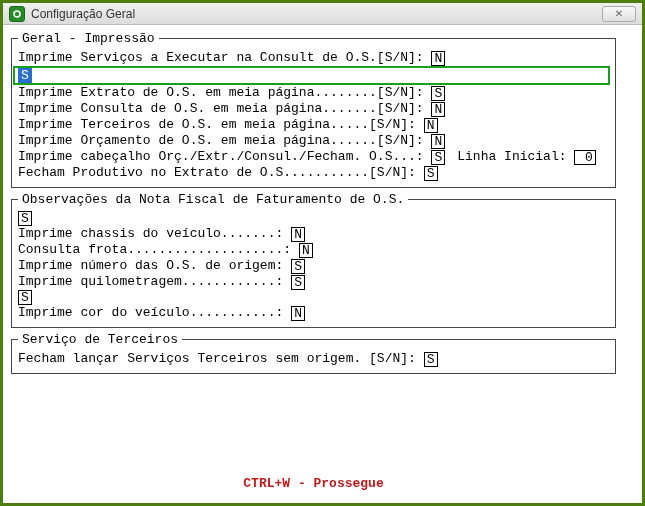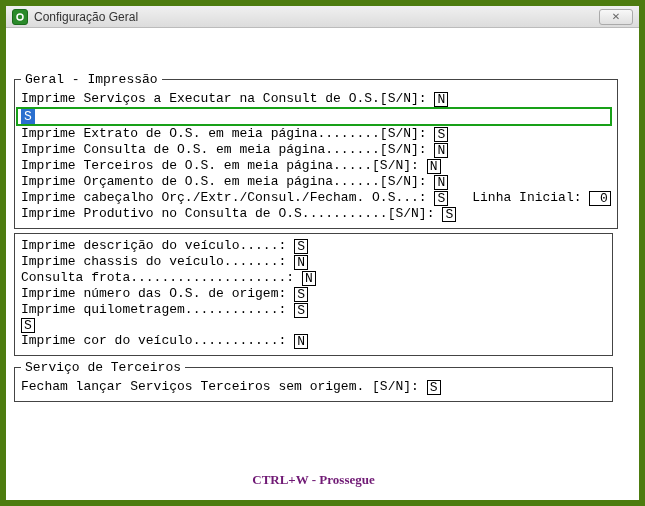--- a/index.html
+++ b/index.html
@@ -11,22 +11,21 @@
     background: #fff;
     width: 645px;
     height: 506px;
     overflow: hidden;
   }
   .window {
     width: 645px;
     height: 506px;
     display: flex;
     flex-direction: column;
-    border: 6px solid #4d7c0f;
-    gap: 38px;
+    border: 3px solid #4d7c0f;
   }
   .titlebar {
     background: linear-gradient(to bottom, #f0f0f0, #dcdcdc);
     padding: 2px 6px;
     display: flex;
     align-items: center;
     justify-content: space-between;
     border-bottom: 1px solid #bbb;
     height: 22px;
   }
@@ -100,35 +99,34 @@
     background: #fff;
     color: #000;
     vertical-align: baseline;
     padding: 0 2px;
   }
   .val-box.sel {
     background: #2a6fcf;
     color: #fff;
     border-color: #2a6fcf;
   }
-  .extra { margin-left: 16px; }
+  .extra { margin-left: 4px; }
   .highlight-row {
     border: 2px solid #18a018;
     padding-left: 3px;
     margin-left: -5px;
     margin-right: -1px;
     line-height: 16px;
   }
   .fill { flex: 1; }
   .footer {
     text-align: center;
     padding: 6px 0 8px 0;
     font-weight: bold;
-    color: #701a75;
-    font-family: Liberation Serif, serif;
+    color: #b91c1c;
   }
 </style>
 </head>
 <body>
 
 <div class="window">
 
   <div class="titlebar">
     <div class="titlebar-left">
       <div class="titlebar-icon">
@@ -148,27 +146,28 @@
     <fieldset>
       <legend>Geral - Impressão</legend>
       <div id="rows-print">
           <div class="row"><span>Imprime Serviços a Executar na Consult de O.S.[S/N]: </span><span class="val-box">N</span></div>
           <div class="row highlight-row"><span class="val-box sel">S</span></div>
           <div class="row"><span>Imprime Extrato de O.S. em meia página........[S/N]: </span><span class="val-box">S</span></div>
           <div class="row"><span>Imprime Consulta de O.S. em meia página.......[S/N]: </span><span class="val-box">N</span></div>
           <div class="row"><span>Imprime Terceiros de O.S. em meia página.....[S/N]: </span><span class="val-box">N</span></div>
           <div class="row"><span>Imprime Orçamento de O.S. em meia página......[S/N]: </span><span class="val-box">N</span></div>
           <div class="row"><span>Imprime cabeçalho Orç./Extr./Consul./Fecham. O.S...: </span><span class="val-box">S</span><span class="extra"> Linha Inicial: </span><span class="val-box"> 0</span></div>
-          <div class="row"><span>Imprime Produtivo no Consulta de O.S...........[S/N]: </span><span class="val-box">S</span></div>
+          <div class="row"><span>Fecham Produtivo no Extrato de O.S...........[S/N]: </span><span class="val-box">S</span></div>
         </div>
     </fieldset>
 
     <fieldset>
+      <legend>Observações da Nota Fiscal de Faturamento de O.S.</legend>
       <div id="rows-obs">
-          <div class="row"><span>Imprime descrição do veículo.....: </span><span class="val-box">S</span></div>
+          <div class="row"><span class="val-box">S</span></div>
           <div class="row"><span>Imprime chassis do veículo.......: </span><span class="val-box">N</span></div>
           <div class="row"><span>Consulta frota....................: </span><span class="val-box">N</span></div>
           <div class="row"><span>Imprime número das O.S. de origem: </span><span class="val-box">S</span></div>
           <div class="row"><span>Imprime quilometragem............: </span><span class="val-box">S</span></div>
           <div class="row"><span class="val-box">S</span></div>
           <div class="row"><span>Imprime cor do veículo...........: </span><span class="val-box">N</span></div>
         </div>
     </fieldset>
 
     <fieldset>

